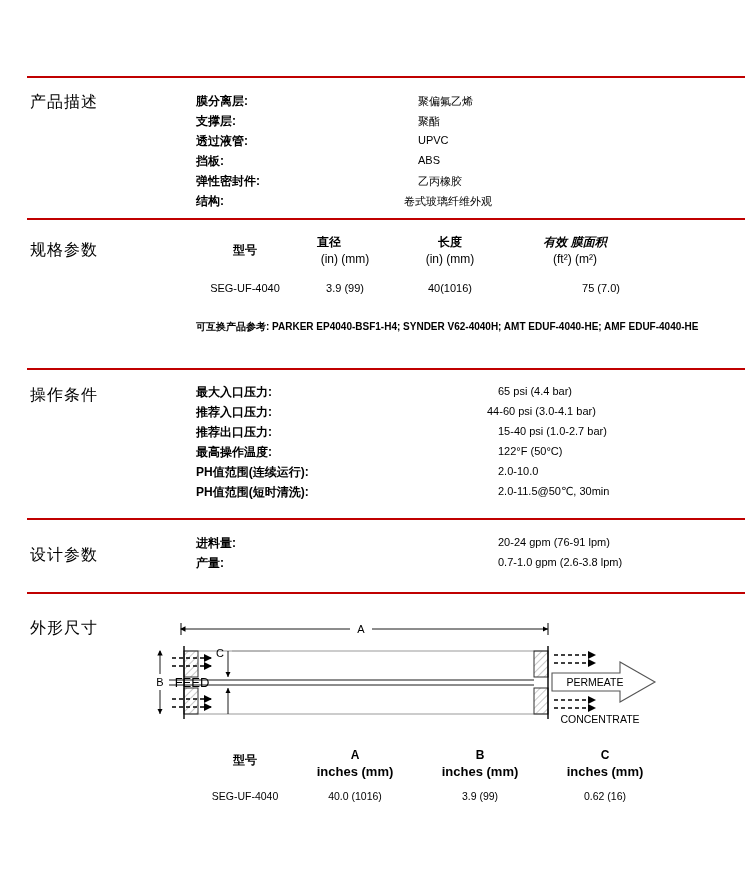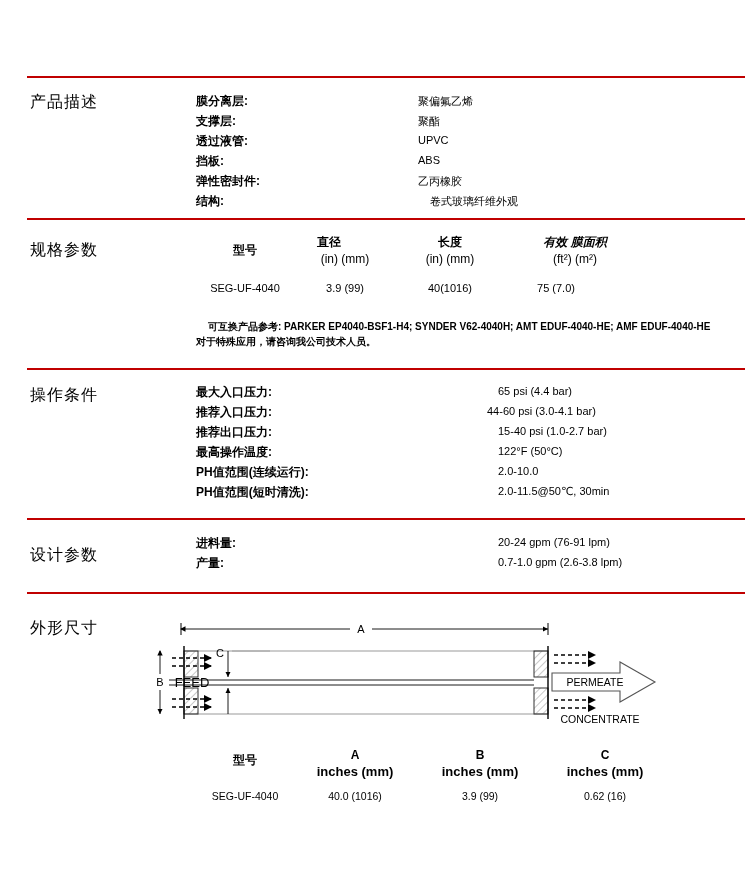--- a/index.html
+++ b/index.html
@@ -185,21 +185,21 @@
     <div class="kv-row">
       <span class="kv-key">挡板:</span>
       <span class="kv-val" style="left:222px">ABS</span>
     </div>
     <div class="kv-row">
       <span class="kv-key">弹性密封件:</span>
       <span class="kv-val" style="left:222px">乙丙橡胶</span>
     </div>
     <div class="kv-row">
       <span class="kv-key">结构:</span>
-      <span class="kv-val" style="left:234px">卷式玻璃纤维外观</span>
+      <span class="kv-val" style="left:208px">卷式玻璃纤维外观</span>
     </div>
   </div>
 
   <div class="rule" style="top:218px"></div>
 
   <div class="section-label" style="top:240px">规格参数</div>
 
   <div class="spec-table" style="left:0; top:0; width:750px; height:0;">
 
     <div class="sp-cell sp-head-main" style="left:200px; top:243px; width:90px;">型号</div>
@@ -209,25 +209,24 @@
 
     <div class="sp-cell sp-head-main" style="left:405px; top:235px; width:90px;">长度</div>
     <div class="sp-cell sp-head-sub" style="left:405px; top:252px; width:90px;">(in) (mm)</div>
 
     <div class="sp-cell sp-head-main" style="left:510px; top:235px; width:130px;font-style:italic;">有效 膜面积</div>
     <div class="sp-cell sp-head-sub" style="left:510px; top:252px; width:130px;">(ft²) (m²)</div>
 
     <div class="sp-cell sp-data" style="left:195px; top:281px; width:100px;">SEG-UF-4040</div>
     <div class="sp-cell sp-data" style="left:300px; top:281px; width:90px;">3.9 (99)</div>
     <div class="sp-cell sp-data" style="left:405px; top:281px; width:90px;">40(1016)</div>
-    <div class="sp-cell sp-data" style="left:491px; top:281px; width:130px;">75 (7.0)</div>
-  </div>
-
-  <div class="note" style="left:208px; top:319px;">可互换产品参考:   PARKER EP4040-BSF1-H4;  SYNDER V62-4040H; AMT EDUF-4040-HE; AMF EDUF-4040-HE</div>
-  <div class="note" style="left:196px; top:334px;">对于特殊应用，请咨询我公司技术人员。</div>
+    <div class="sp-cell sp-data" style="left:536px; top:281px; width:130px;">75 (7.0)</div>
+  </div>
+
+  <div class="note" style="left:196px; top:319px;">可互换产品参考:   PARKER EP4040-BSF1-H4;  SYNDER V62-4040H; AMT EDUF-4040-HE; AMF EDUF-4040-HE</div>
 
   <div class="rule" style="top:368px"></div>
 
   <div class="section-label" style="top:385px">操作条件</div>
 
   <div class="kv-block" style="left:196px; top:384px; width:530px;">
     <div class="kv-row">
       <span class="kv-key">最大入口压力:</span>
       <span class="kv-val" style="left:302px">65 psi (4.4 bar)</span>
     </div>

